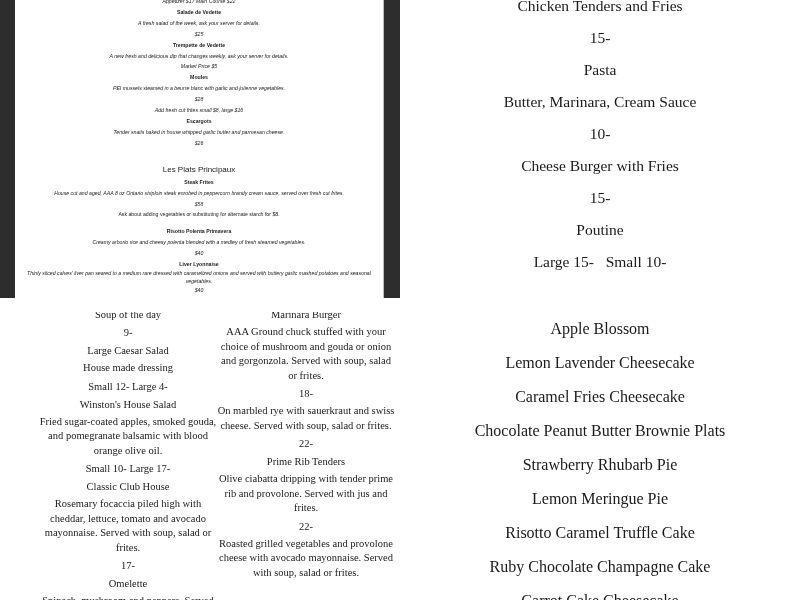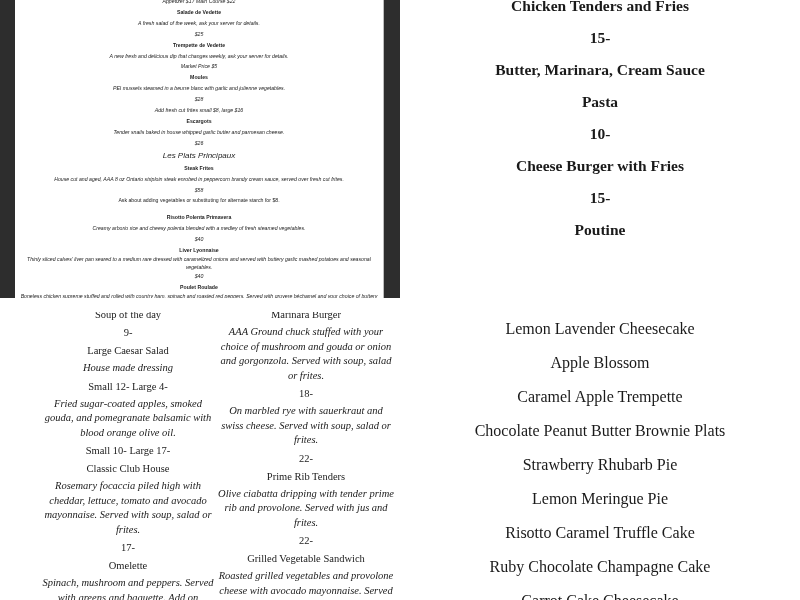--- a/index.html
+++ b/index.html
@@ -5,32 +5,32 @@
   html, body { margin:0; padding:0; }
   body { width:800px; height:600px; overflow:hidden; position:relative; background:#ffffff; font-family:"Liberation Serif", serif; color:#1a1a1a; }
   .panel { position:absolute; overflow:hidden; }
   
   #tl { left:0; top:0; width:400px; height:298px; background:#2d2d2d; }
   #tl .page { position:absolute; left:15px; top:0; width:368px; height:298px; background:#ffffff; border-right:1px solid #bdbdbd; }
   #tl .lines { position:absolute; left:0; right:0; top:-4px; text-align:center; font-family:"Liberation Sans", sans-serif; font-size:5.2px; line-height:10.9px; color:#222; }
   #tl .lines div { white-space:nowrap; }
   #tl .it { font-style:italic; }
   #tl .b { font-weight:bold; }
-  #tl .sec { font-style:italic; font-size:8px; line-height:14px; margin-top:0; }
+  #tl .sec { font-size:8px; line-height:14px; margin-top:14px; }
   #tl .gap { height:6px; }
   #tl .wrap { white-space:normal !important; padding:0 4px; line-height:7.6px; }
   
-  #tr { left:400px; top:0; width:400px; height:290px; background:#ffffff;font-weight:bold; }
+  #tr { left:400px; top:0; width:400px; height:290px; background:#ffffff; }
   #tr .lines { position:absolute; left:0; right:0; top:-10px; text-align:center; font-size:15.5px; }
   #tr .lines div { height:32px; line-height:32px; }
   
   #bl { left:17px; top:298px; width:400px; height:302px; background:#ffffff;margin-top:14px; }
   .col { position:absolute; top:-6px; text-align:center; font-size:10.5px; }
   .col .n { line-height:18px; }
-  .col .d { font-style:italic; line-height:14.5px; margin:1px 0 2px; }
+  .col .d { line-height:14.5px; margin:1px 0 2px; }
   .col .p { line-height:18px; }
   #c1 { left:22px; width:178px; }
   #c2 { left:200px; width:178px; }
   
   #br { left:400px; top:290px; width:400px; height:310px; background:#ffffff; }
   #br .lines { position:absolute; left:0; right:0; top:22px; text-align:center; font-size:16px; }
   #br .lines div { height:34px; line-height:34px; }
 </style>
 </head>
 <body>
@@ -68,63 +68,64 @@
       <div class="it wrap">Boneless chicken supreme stuffed and rolled with country ham, spinach and roasted red peppers. Served with gruyere béchamel and your choice of buttery garlic mashed potatoes or seasoned roast potatoes and seasonal vegetables.</div>
 
     </div>
   </div>
 </div>
 
 <div class="panel" id="tr">
   <div class="lines">
     <div>Chicken Tenders and Fries</div>
     <div>15-</div>
+    <div>Pasta</div>
     <div>Butter, Marinara, Cream Sauce</div>
-    <div>Pasta</div>
     <div>10-</div>
     <div>Cheese Burger with Fries</div>
     <div>15-</div>
     <div>Poutine</div>
+    <div style="white-space:pre">Large 15-   Small 10-</div>
   </div>
 </div>
 
 <div class="panel" id="bl">
   <div class="col" id="c1">
     <div class="n">Soup of the day</div>
     <div class="p">9-</div>
     <div class="n">Large Caesar Salad</div>
     <div class="d">House made dressing</div>
     <div class="p">Small 12-  Large 4-</div>
+    <div class="n">Winston's House Salad</div>
     <div class="d">Fried sugar-coated apples, smoked gouda, and pomegranate balsamic with blood orange olive oil.</div>
     <div class="p">Small 10-  Large 17-</div>
     <div class="n">Classic Club House</div>
     <div class="d">Rosemary focaccia piled high with cheddar, lettuce, tomato and avocado mayonnaise. Served with soup, salad or frites.</div>
     <div class="p">17-</div>
     <div class="n">Omelette</div>
     <div class="d">Spinach, mushroom and peppers. Served with greens and baguette. Add on available</div>
   </div>
   <div class="col" id="c2">
     <div class="n">Marinara Burger</div>
     <div class="d">AAA Ground chuck stuffed with your choice of mushroom and gouda or onion and gorgonzola. Served with soup, salad or frites.</div>
     <div class="p">18-</div>
     <div class="d">On marbled rye with sauerkraut and swiss cheese. Served with soup, salad or frites.</div>
     <div class="p">22-</div>
     <div class="n">Prime Rib Tenders</div>
     <div class="d">Olive ciabatta dripping with tender prime rib and provolone. Served with jus and frites.</div>
     <div class="p">22-</div>
-    <div class="n">Grilled Vegetable Sandwich</div>
     <div class="d">Roasted grilled vegetables and provolone cheese with avocado mayonnaise. Served with soup, salad or frites.</div>
   </div>
 </div>
 
 <div class="panel" id="br">
   <div class="lines">
+    <div>Apple Blossom</div>
     <div>Lemon Lavender Cheesecake</div>
-    <div>Apple Blossom</div>
-    <div>Caramel Apple Trempette</div>
+    <div>Caramel Fries Cheesecake</div>
     <div>Chocolate Peanut Butter Brownie Plats</div>
     <div>Strawberry Rhubarb Pie</div>
     <div>Lemon Meringue Pie</div>
     <div>Risotto Caramel Truffle Cake</div>
     <div>Ruby Chocolate Champagne Cake</div>
     <div>Carrot Cake Cheesecake</div>
   </div>
 </div>
 
 </body></html>

